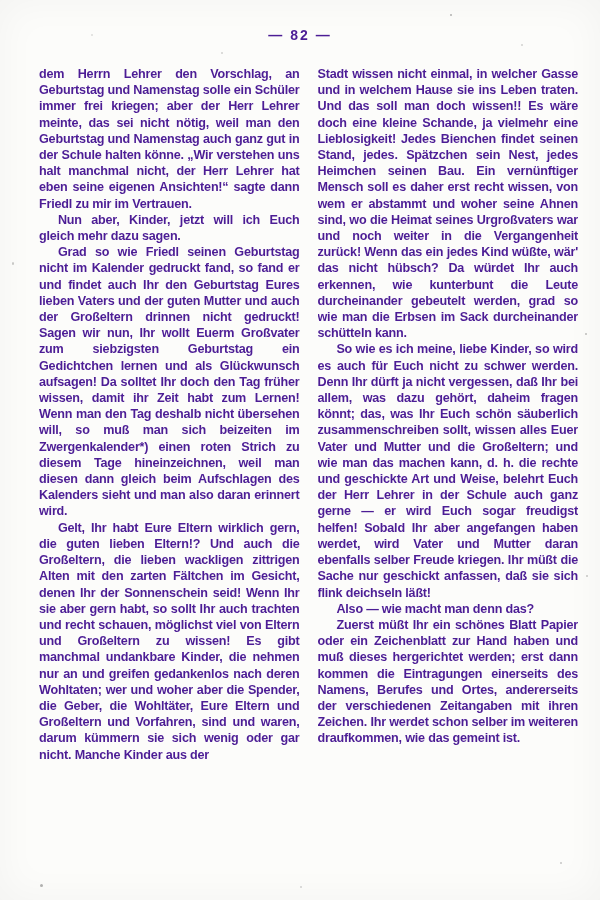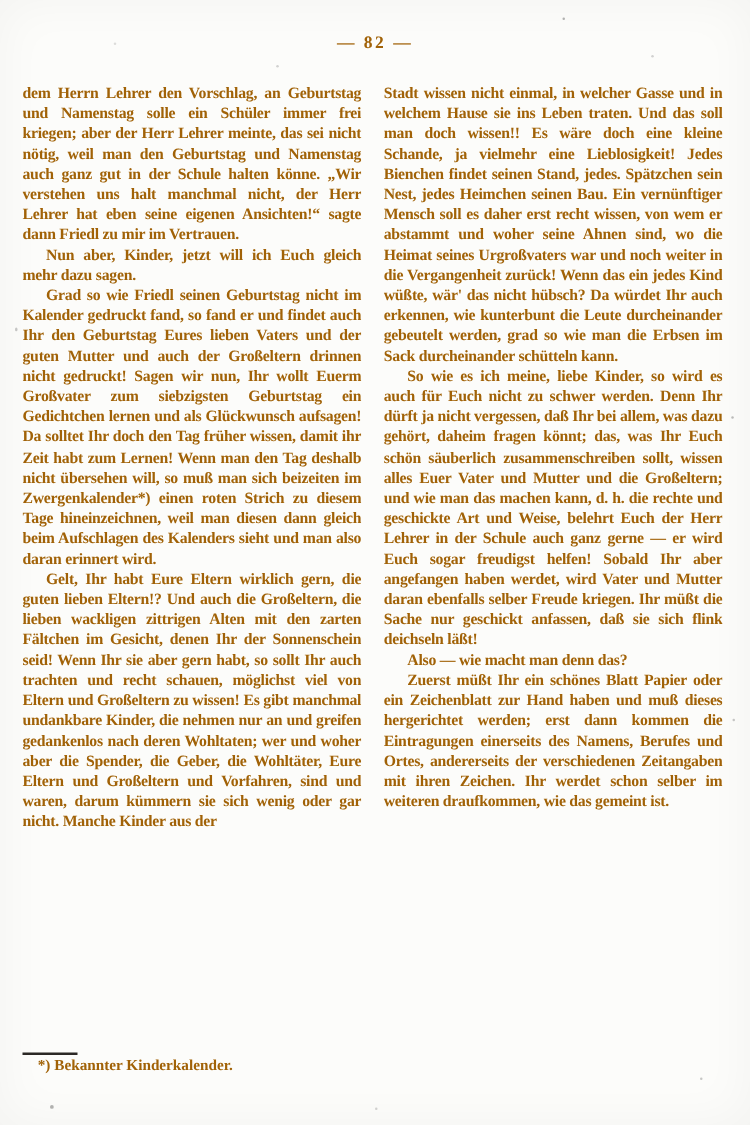--- a/index.html
+++ b/index.html
@@ -6,38 +6,38 @@
     margin: 0;
     padding: 0;
     background: #fbfbf9;
   }
   .page {
     position: relative;
     width: 600px;
     height: 900px;
     background: #fcfcfa;
     overflow: hidden;
-    font-family: Liberation Serif, serif;
-    color: #a16207;
+    font-family: Liberation Sans, sans-serif;
+    color: #4c1d95;
     box-shadow: inset 0 0 40px rgba(0,0,0,0.04);
   }
   .page-header {
     position: absolute;
     top: 27px;
     left: 0;
     width: 100%;
     text-align: center;
     font-size: 14px;
     font-weight: bold;
     letter-spacing: 2px;
   }
   .columns {
     position: absolute;
     top: 66px;
-    left: 18px;
+    left: 39px;
     right: 22px;
     height: 820px;
     display: flex;
     gap: 18px;
   }
   .col {
     flex: 1 1 0;
     display: flex;
     flex-direction: column;
     overflow: hidden;
@@ -98,24 +98,20 @@
 
   <div class="columns">
 
     <div class="col">
       <div class="col-text">
           <p class="">dem Herrn Lehrer den Vorschlag, an Geburtstag und Namenstag solle ein Schüler immer frei kriegen; aber der Herr Lehrer meinte, das sei nicht nötig, weil man den Geburtstag und Namenstag auch ganz gut in der Schule halten könne. „Wir verstehen uns halt manchmal nicht, der Herr Lehrer hat eben seine eigenen Ansichten!“ sagte dann Friedl zu mir im Vertrauen.</p>
           <p class="indent">Nun aber, Kinder, jetzt will ich Euch gleich mehr dazu sagen.</p>
           <p class="indent">Grad so wie Friedl seinen Geburtstag nicht im Kalender gedruckt fand, so fand er und findet auch Ihr den Geburtstag Eures lieben Vaters und der guten Mutter und auch der Großeltern drinnen nicht gedruckt! Sagen wir nun, Ihr wollt Euerm Großvater zum siebzigsten Geburtstag ein Gedichtchen lernen und als Glückwunsch aufsagen! Da solltet Ihr doch den Tag früher wissen, damit ihr Zeit habt zum Lernen! Wenn man den Tag deshalb nicht übersehen will, so muß man sich beizeiten im Zwergenkalender*) einen roten Strich zu diesem Tage hineinzeichnen, weil man diesen dann gleich beim Aufschlagen des Kalenders sieht und man also daran erinnert wird.</p>
           <p class="indent">Gelt, Ihr habt Eure Eltern wirklich gern, die guten lieben Eltern!? Und auch die Großeltern, die lieben wackligen zittrigen Alten mit den zarten Fältchen im Gesicht, denen Ihr der Sonnenschein seid! Wenn Ihr sie aber gern habt, so sollt Ihr auch trachten und recht schauen, möglichst viel von Eltern und Großeltern zu wissen! Es gibt manchmal undankbare Kinder, die nehmen nur an und greifen gedankenlos nach deren Wohltaten; wer und woher aber die Spender, die Geber, die Wohltäter, Eure Eltern und Großeltern und Vorfahren, sind und waren, darum kümmern sie sich wenig oder gar nicht. Manche Kinder aus der</p>
         </div>
-      <div class="footnote-block">
-        <div class="footnote-rule"></div>
-        <div class="footnote-text">*) Bekannter Kinderkalender.</div>
-      </div>
     </div>
 
     <div class="col">
       <div class="col-text">
           <p class="">Stadt wissen nicht einmal, in welcher Gasse und in welchem Hause sie ins Leben traten. Und das soll man doch wissen!! Es wäre doch eine kleine Schande, ja vielmehr eine Lieblosigkeit! Jedes Bienchen findet seinen Stand, jedes. Spätzchen sein Nest, jedes Heimchen seinen Bau. Ein vernünftiger Mensch soll es daher erst recht wissen, von wem er abstammt und woher seine Ahnen sind, wo die Heimat seines Urgroßvaters war und noch weiter in die Vergangenheit zurück! Wenn das ein jedes Kind wüßte, wär' das nicht hübsch? Da würdet Ihr auch erkennen, wie kunterbunt die Leute durcheinander gebeutelt werden, grad so wie man die Erbsen im Sack durcheinander schütteln kann.</p>
           <p class="indent">So wie es ich meine, liebe Kinder, so wird es auch für Euch nicht zu schwer werden. Denn Ihr dürft ja nicht vergessen, daß Ihr bei allem, was dazu gehört, daheim fragen könnt; das, was Ihr Euch schön säuberlich zusammenschreiben sollt, wissen alles Euer Vater und Mutter und die Großeltern; und wie man das machen kann, d. h. die rechte und geschickte Art und Weise, belehrt Euch der Herr Lehrer in der Schule auch ganz gerne — er wird Euch sogar freudigst helfen! Sobald Ihr aber angefangen haben werdet, wird Vater und Mutter daran ebenfalls selber Freude kriegen. Ihr müßt die Sache nur geschickt anfassen, daß sie sich flink deichseln läßt!</p>
           <p class="indent">Also — wie macht man denn das?</p>
           <p class="indent">Zuerst müßt Ihr ein schönes Blatt Papier oder ein Zeichenblatt zur Hand haben und muß dieses hergerichtet werden; erst dann kommen die Eintragungen einerseits des Namens, Berufes und Ortes, andererseits der verschiedenen Zeitangaben mit ihren Zeichen. Ihr werdet schon selber im weiteren draufkommen, wie das gemeint ist.</p>
         </div>
     </div>

